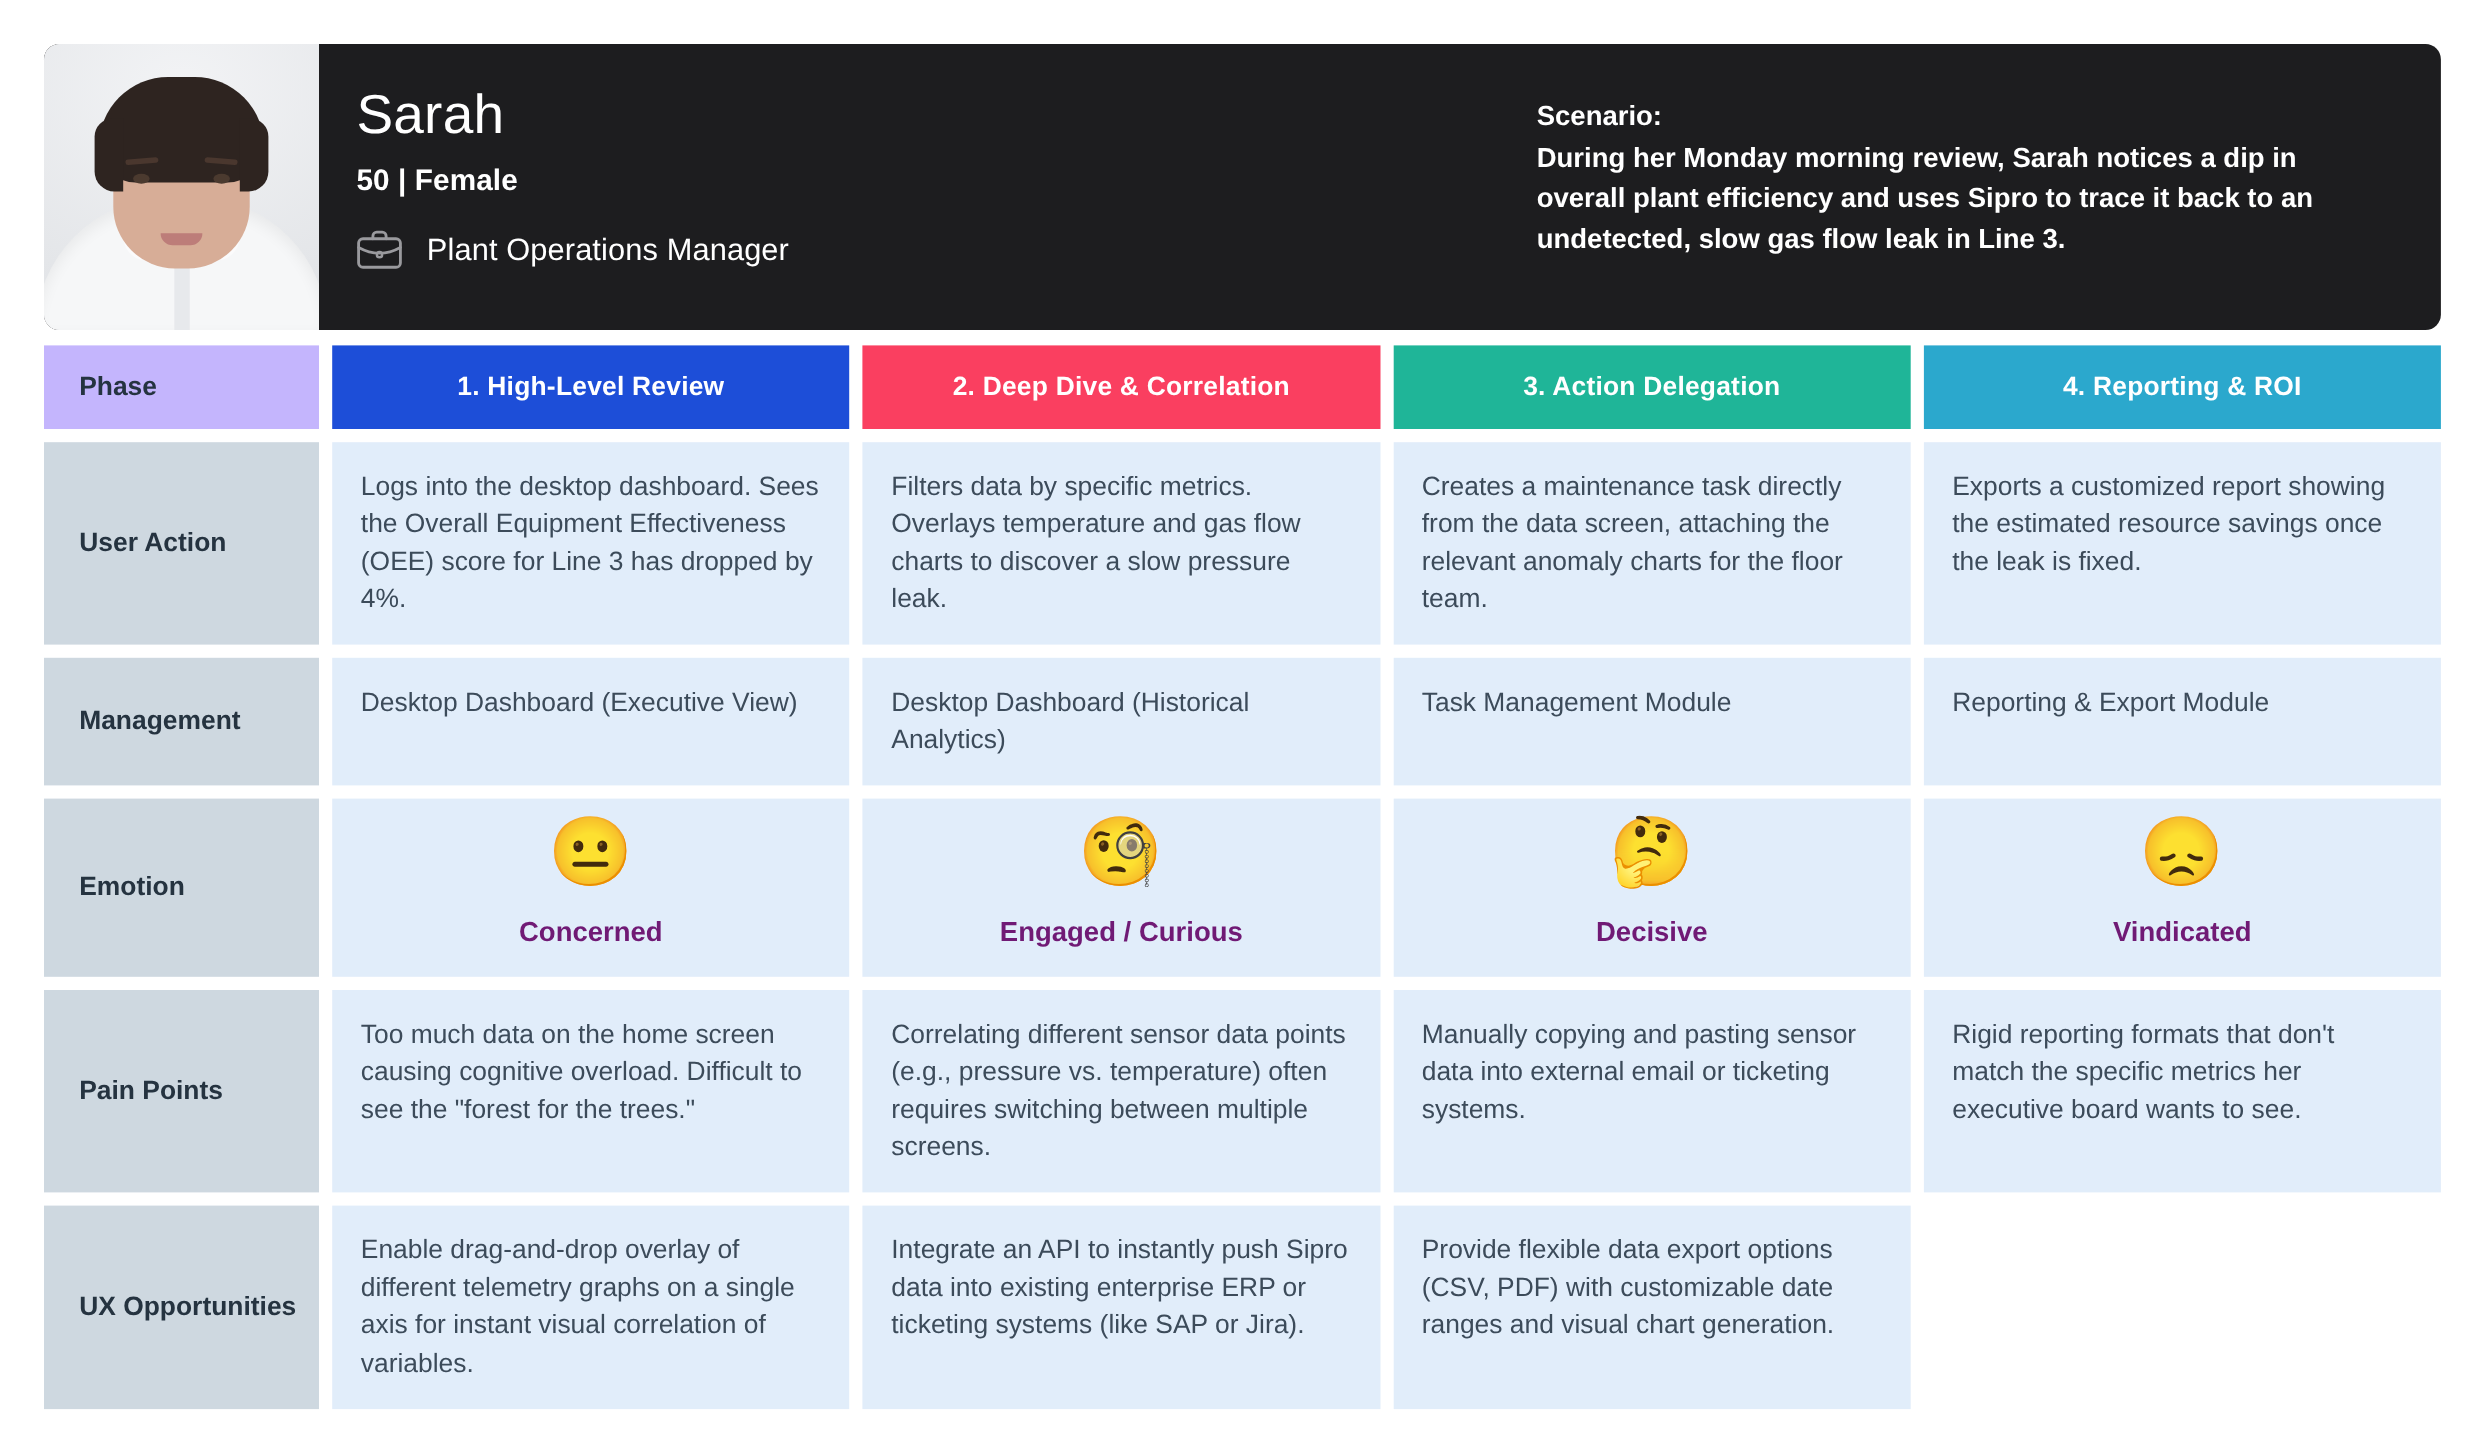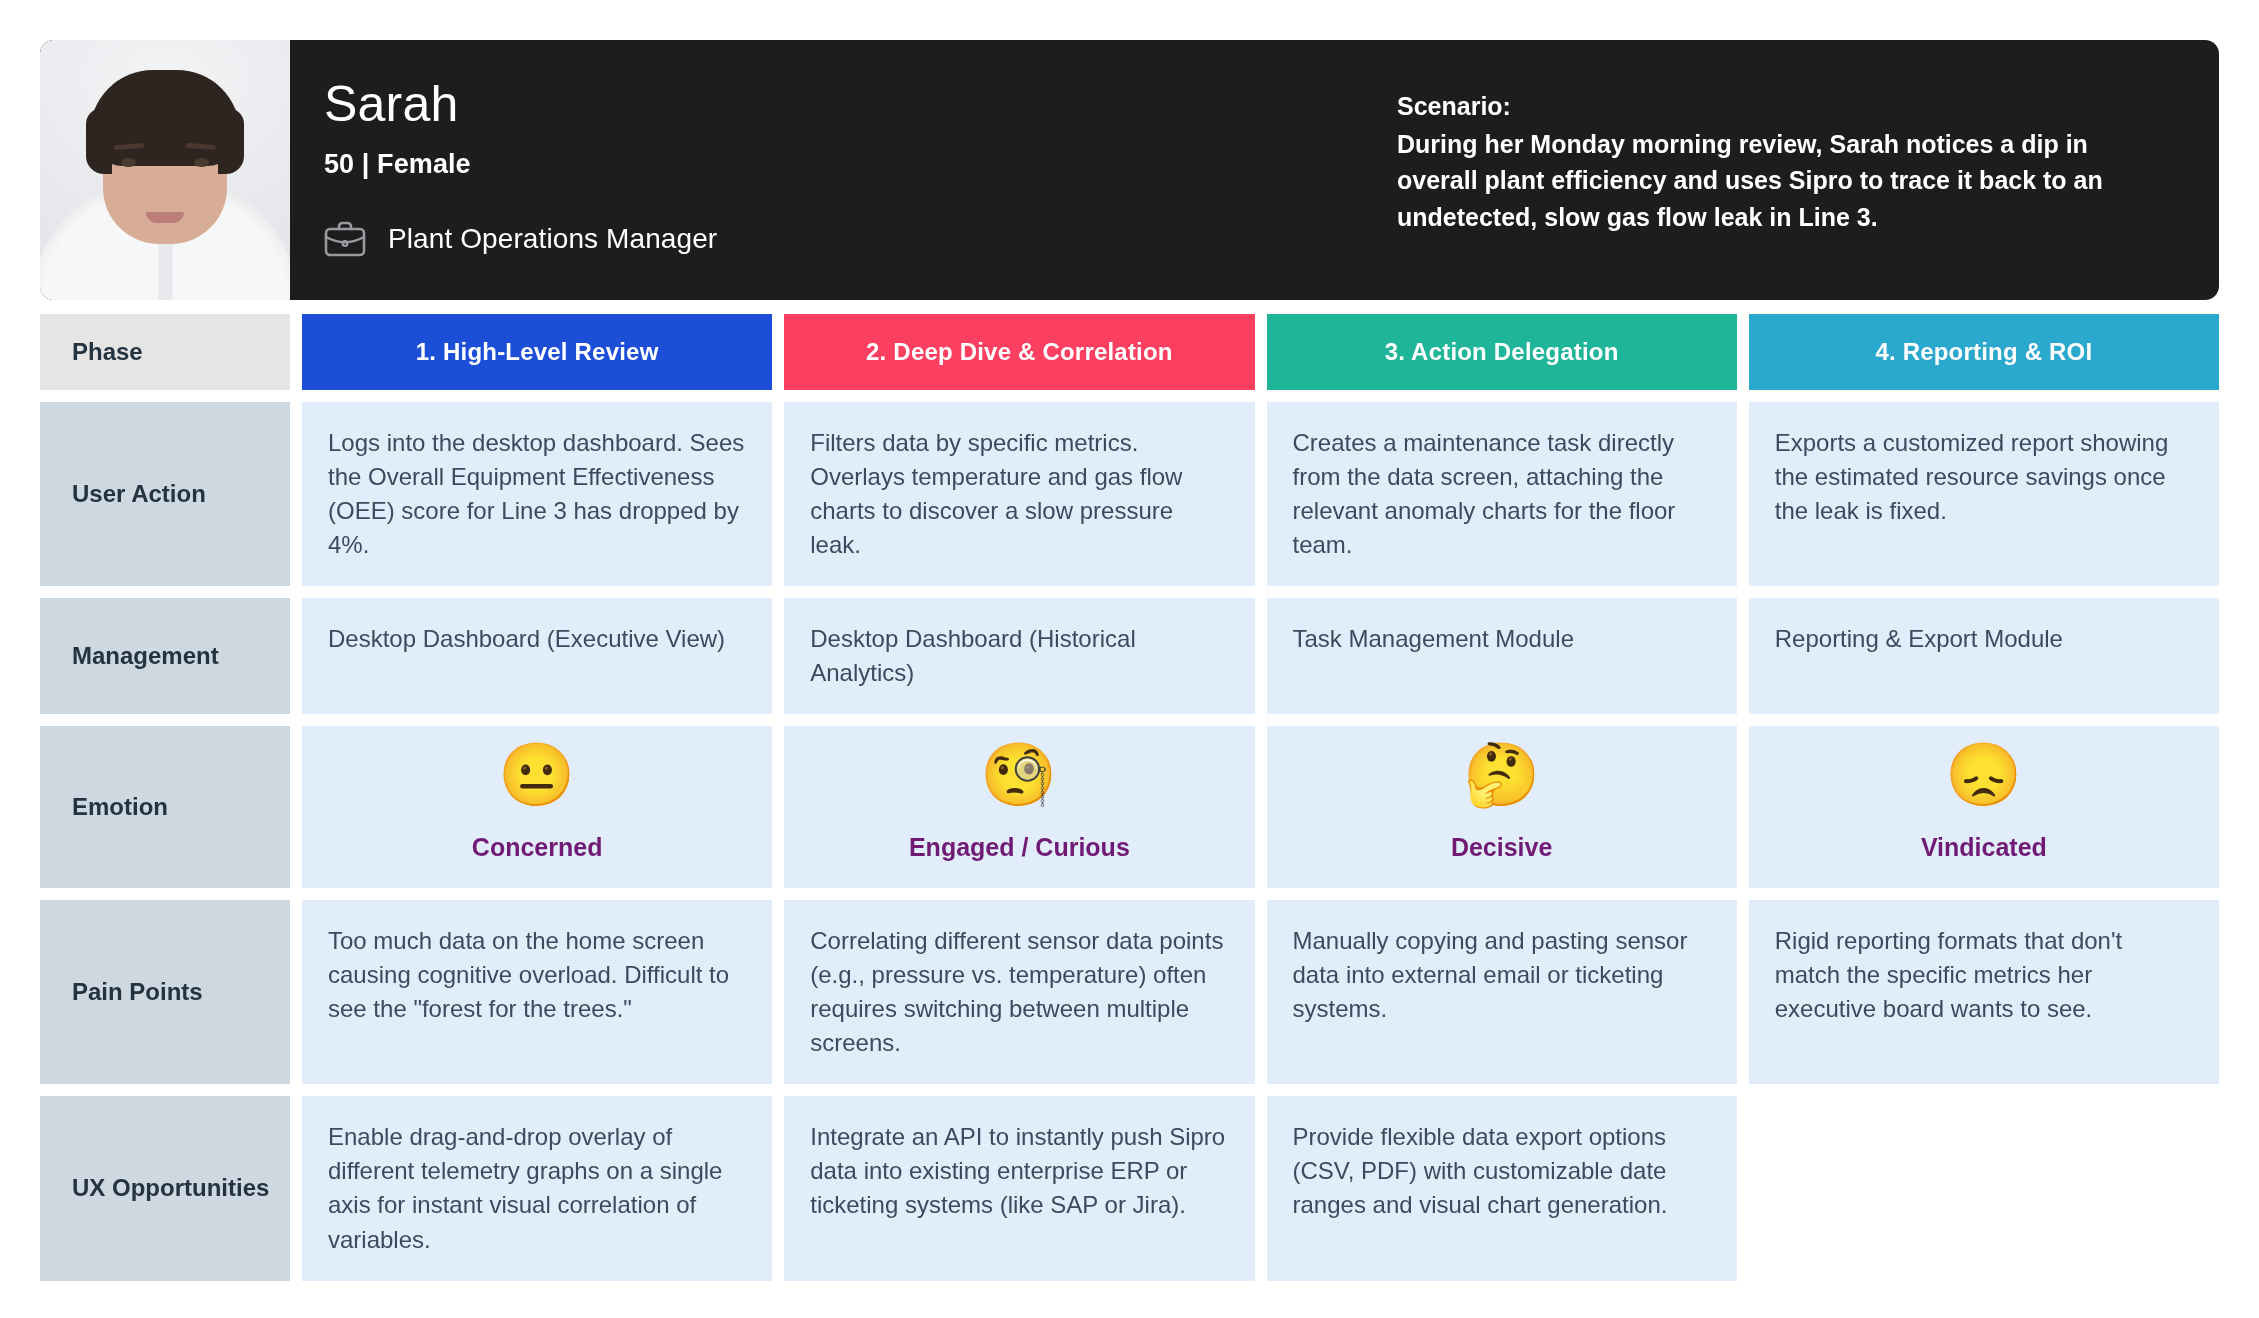--- a/index.html
+++ b/index.html
@@ -94,21 +94,21 @@
     flex: 1 1 auto;
     display: flex;
     justify-content: space-between;
     padding: 32px 52px 32px 34px;
     color: #ffffff;
   }
 
   .persona-left { padding-top: 6px; }
   .persona-name { font-size: 50px; font-weight: 400; letter-spacing: 0.2px; line-height: 1.05; }
   .persona-meta { font-size: 27px; font-weight: 700; margin-top: 18px; letter-spacing: 0.1px; }
-  .persona-role-row { display: flex; align-items: center; gap: 22px; margin-top: 40px; }
+  .persona-role-row { display: flex; align-items: center; gap: 22px; margin-top: 28px; }
   .briefcase { width: 42px; height: 38px; position: relative; flex: 0 0 42px; }
   .persona-role { font-size: 28px; font-weight: 400; letter-spacing: 0.1px; }
 
   .scenario { max-width: 770px; padding-top: 16px; }
   .scenario-label { font-size: 25px; font-weight: 700; line-height: 1.5; }
   .scenario-text { font-size: 25px; font-weight: 700; line-height: 1.46; }
 
   
   .journey {
     margin-top: 14px;
@@ -120,21 +120,21 @@
   .rowlabel {
     background: #ced8e0;
     display: flex;
     align-items: center;
     padding-left: 32px;
     font-size: 24px;
     font-weight: 700;
     color: #253340;
     line-height: 1.28;
   }
-  .rowlabel.phase-label { background: #e5e5e5; }
+  .rowlabel.phase-label { background: #c4b5fd; }
 
   .phase-head {
     display: flex;
     align-items: center;
     justify-content: center;
     color: #ffffff;
     font-size: 24px;
     font-weight: 700;
     letter-spacing: 0.2px;
     height: 76px;

